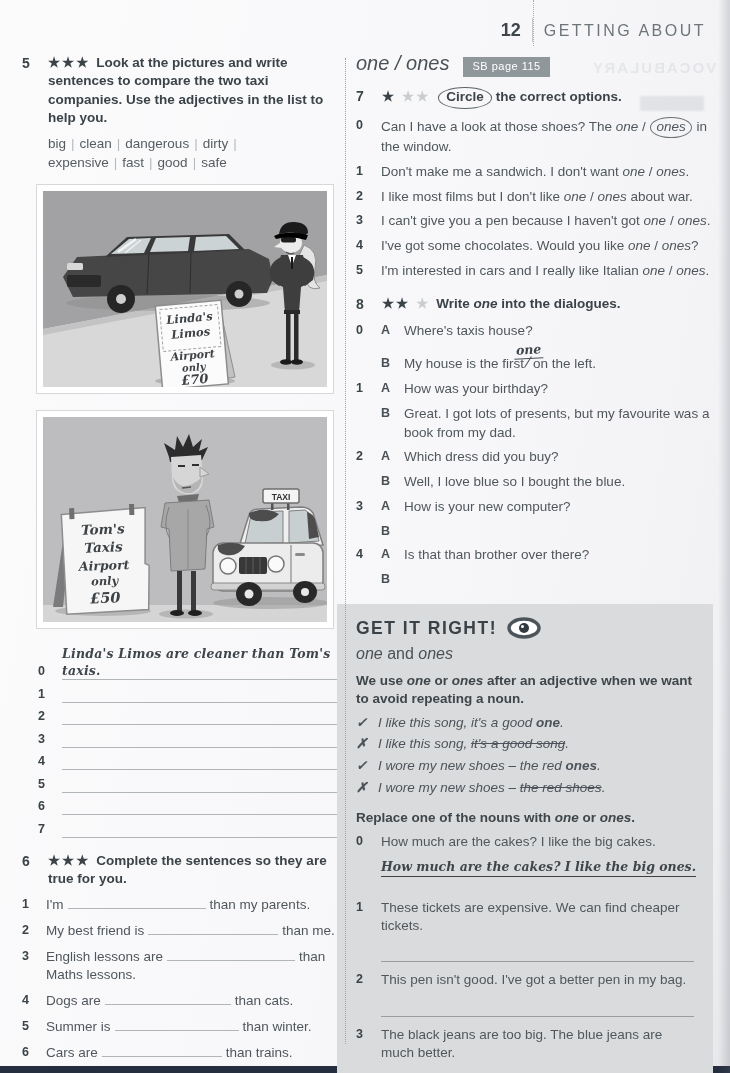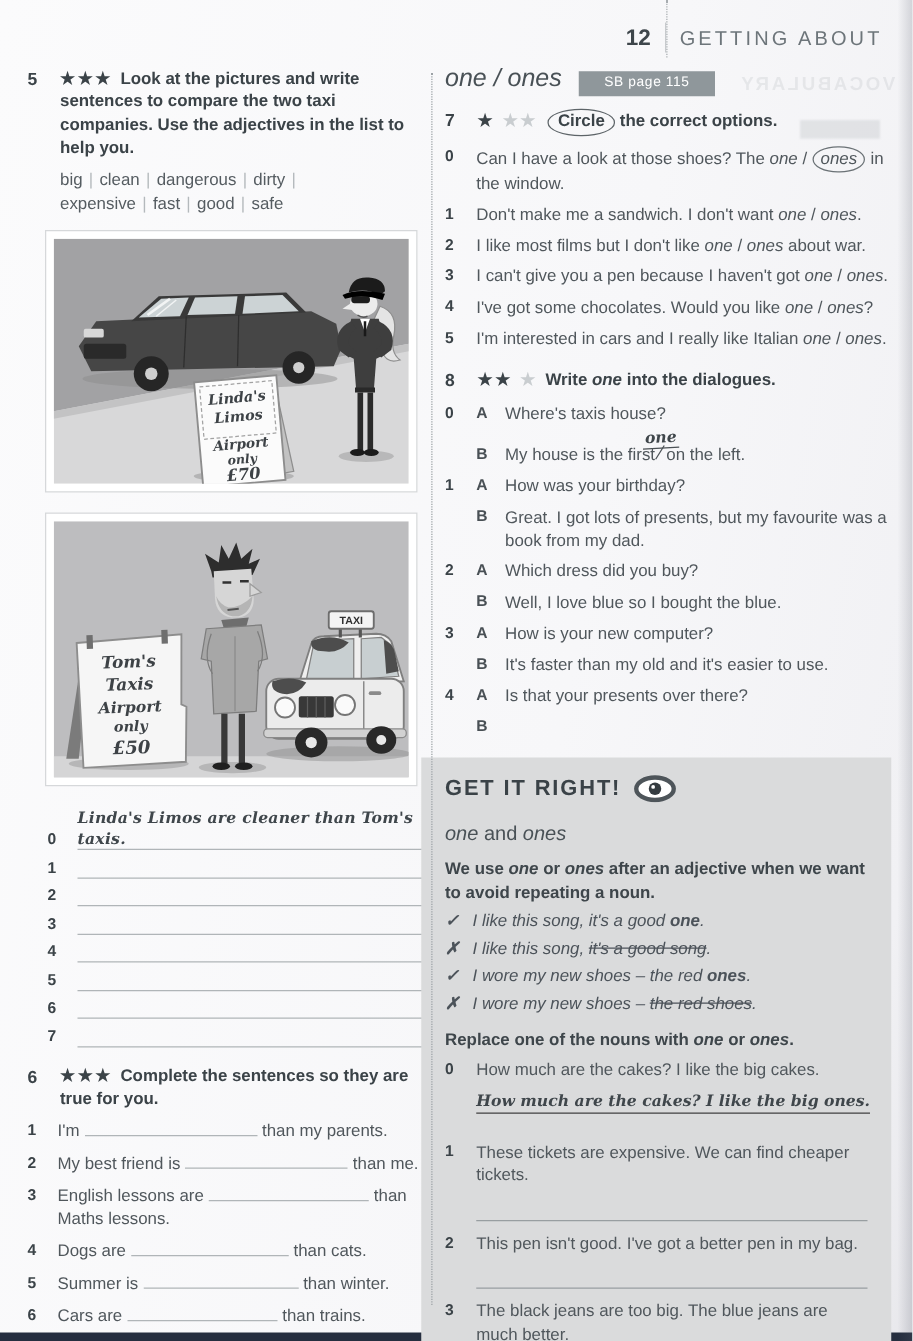--- a/index.html
+++ b/index.html
@@ -50,21 +50,21 @@
 
   .ex6 { margin-top:14px; }
   .q-row { display:flex; margin-bottom:7.5px; }
   .q-num { width:24px; flex:none; font-weight:bold; font-size:12.5px; color:#3b4348; }
   .q-text { flex:1; }
   .blank { display:inline-block; border-bottom:1px solid #b0b5b8; height:12px; margin:0 4px; vertical-align:baseline; }
   .bw1{width:138px}.bw2{width:130px}.bw3{width:128px}.bw4{width:126px}.bw5{width:124px}.bw6{width:120px}
 
   .section-head { display:flex; align-items:flex-end; gap:14px; margin-bottom:10px; }
   .section-title { font-style:italic; font-size:20px; color:#495156; }
-  .sb-badge { background:#8f979b; color:#fff; font-size:11px; padding:2px 20px 3px; letter-spacing:.5px; }
+  .sb-badge { background:#8f979b; color:#fff; font-size:11px; padding:2px 9px 3px; letter-spacing:.5px; }
 
   .circle-oval { display:inline-block; border:1.4px solid #5d6468; border-radius:50%;
     padding:0 7px 1px; margin:0 4px 0 2px; }
   .oval-word { display:inline-block; border:1.3px solid #6b7276; border-radius:50%;
     padding:0 5px 1px; margin:0 1px; font-style:italic; }
 
   .oi { display:flex; margin-bottom:6.5px; }
   .oi-num { width:25px; flex:none; font-weight:bold; font-size:12.5px; color:#3b4348; }
   .oi-text { flex:1; }
 
@@ -75,21 +75,21 @@
   .dlg-text { flex:1; }
   .has-insert { padding-top:9px; }
   .ins { position:relative; display:inline-block; width:9px; height:10px; }
   .ins::after { content:""; position:absolute; left:3px; bottom:-2px; width:6px; height:13px;
     border-left:1.5px solid #4a5054; transform:rotate(32deg); }
   .ins-word { position:absolute; left:-10px; top:-14px; font-size:12.5px; line-height:1;
     white-space:nowrap; border-bottom:1px solid #4a5054; padding:0 2px 1px; transform:rotate(-3deg); }
 
   .gir { position:relative; margin:16px 0 0 -19px; width:376px; box-sizing:border-box;
     background:#dadbdc; padding:13px 17px 18px 19px; z-index:1; }
-  .gir-title-row { display:flex; align-items:center; gap:10px; margin-bottom:15px; }
+  .gir-title-row { display:flex; align-items:flex-start; gap:10px; margin-bottom:2px; }
   .gir-title { font-weight:bold; font-size:17.5px; letter-spacing:1.5px; color:#3a4247; }
   .gir-sub { font-size:16px; color:#495156; margin-bottom:7px; }
   .gir-intro { font-weight:bold; color:#3e464b; margin-bottom:5px; }
   .rule-row { display:flex; font-style:italic; color:#4c535a; margin-bottom:3.5px; }
   .rule-mark { width:22px; flex:none; font-weight:bold; }
   .strike { text-decoration:line-through; }
   .gir-task { font-weight:bold; color:#3e464b; margin:11px 0 6px; }
   .gir-ans { margin:1px 0 22px 25px; border-bottom:1px solid #404040; padding-bottom:1px;
     font-size:12.5px; }
   .gir-blank { border-bottom:1px solid #989ea1; height:15px; margin:11px 2px 9px 25px; }
@@ -407,27 +407,26 @@
         </div>
 
       <div class="dlg-row">
           <span class="dlg-num">3</span>
           <span class="dlg-letter">A</span>
           <span class="dlg-text">How is your new computer?</span>
         </div>
       <div class="dlg-row">
           <span class="dlg-num"></span>
           <span class="dlg-letter">B</span>
-          <span class="dlg-text">It's faster than my old and it's easier to use.</span>
         </div>
 
       <div class="dlg-row">
           <span class="dlg-num">4</span>
           <span class="dlg-letter">A</span>
-          <span class="dlg-text">Is that your presents over there?</span>
+          <span class="dlg-text">Is that than brother over there?</span>
         </div>
       <div class="dlg-row">
           <span class="dlg-num"></span>
           <span class="dlg-letter">B</span>
         </div>
     </div>
 
     <div class="gir">
       <div class="gir-title-row">
         <span class="gir-title">GET IT RIGHT!</span>

